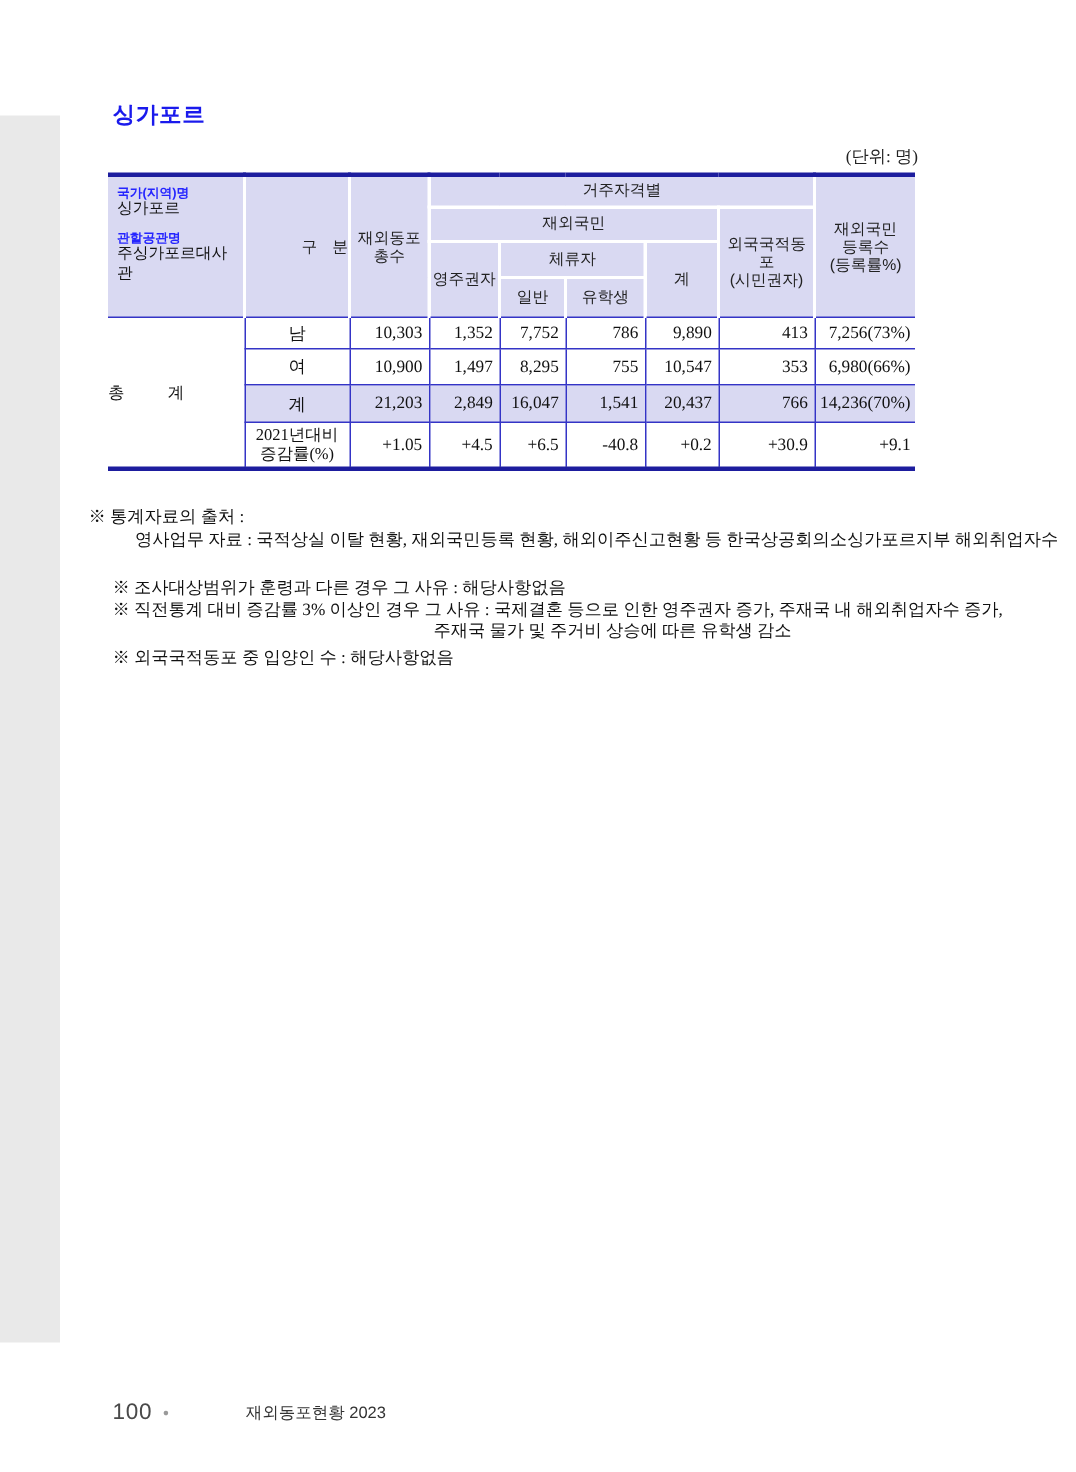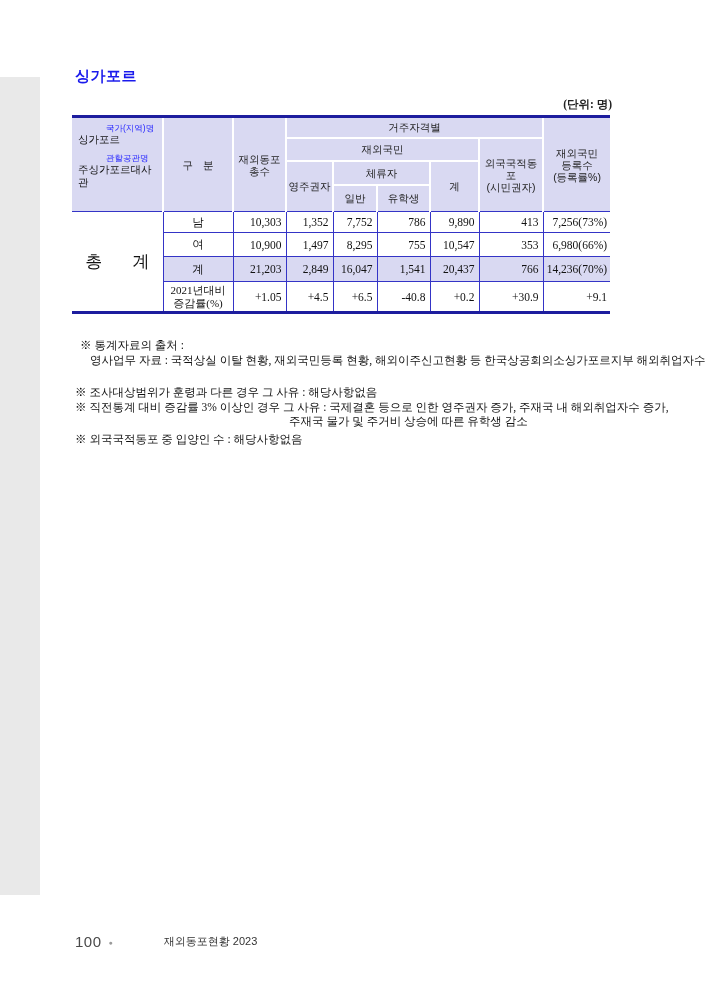--- a/index.html
+++ b/index.html
@@ -3,54 +3,54 @@
 <meta charset="utf-8">
 <style>
   html,body{margin:0;padding:0;background:#fff;}
   .page{position:relative;width:708px;height:981px;background:#ffffff;overflow:hidden;
         font-family:"Liberation Serif",serif;color:#111;}
   .left-edge{position:absolute;left:0;top:77px;width:40px;height:818px;background:#e9e9e9;}
 
   .title{position:absolute;left:75px;top:67px;font-family:"Liberation Sans",sans-serif;
          font-size:15px;font-weight:bold;color:#1a1aec;letter-spacing:.5px;}
   .unit{position:absolute;top:97px;left:440px;width:172px;text-align:right;
-        font-size:11.5px;color:#222;font-weight:bold;}
+        font-size:11.5px;color:#222;}
 
   
   .tbl-wrap{position:absolute;left:72px;top:115px;}
   table{border-collapse:collapse;table-layout:fixed;width:538px;
         border-top:3px solid #1d1d9e;border-bottom:3px solid #1d1d9e;}
   th,td{padding:0;margin:0;font-weight:normal;overflow:hidden;}
 
   .h{background:#d9d9f2;border-right:2px solid #fff;border-bottom:2px solid #fff;
      font-family:"Liberation Sans",sans-serif;font-size:10.5px;color:#222;
      text-align:center;vertical-align:middle;line-height:12px;}
   .h.lastcol{border-right:none;}
   .h.bb{border-bottom:1px solid #3434c6;}
   .pre{white-space:pre-line;}
 
   .org{text-align:left;vertical-align:top;padding:5px 4px 0 6px;}
-  .org .lab{font-family:"Liberation Sans",sans-serif;font-size:8.5px;font-weight:normal;
-            color:#2525ff;line-height:10px;margin-left:28px;}
+  .org .lab{font-family:"Liberation Sans",sans-serif;font-size:8.5px;font-weight:bold;
+            color:#2525ff;line-height:10px;}
   .org .val{font-family:"Liberation Sans",sans-serif;font-size:10.5px;color:#111;
             line-height:13px;margin-bottom:7px;}
 
   .d{border-right:1px solid #3434c6;border-bottom:1px solid #3434c6;
      font-size:11.5px;color:#111;text-align:right;padding-right:4px;vertical-align:middle;}
   .d.lastcol{border-right:none;padding-right:3px;}
   .d.nobot{border-bottom:none;}
   .d.center{text-align:center;padding-right:0;}
   .d.hl{background:#d9d9f2;}
-  .total-label{font-size:17px;word-spacing:26px;border-bottom:none;text-align:center;padding-right:0;}
-  .gubun-sp{word-spacing:7px;}
+  .total-label{font-size:11px;word-spacing:26px;border-bottom:none;text-align:left;padding-right:0;}
+  .gubun-sp{word-spacing:7px;text-align:right;}
   .small2{font-size:11px;line-height:13px;font-family:Liberation Serif, serif;}
 
   
   .fn{position:absolute;font-size:11.5px;color:#111;line-height:14px;white-space:nowrap;}
-  .fn1{left:80px;top:338px;text-align:right;}
+  .fn1{left:59px;top:338px;text-align:right;}
   .fn2{left:90px;top:353px;}
   .fn3{left:152px;top:367px;}
   .fn4{left:75px;top:385px;}
   .fn5{left:75px;top:400px;}
   .fn6{left:289px;top:414px;}
   .fn7{left:75px;top:432px;}
 
   
   .footer{position:absolute;left:75px;top:933px;display:flex;align-items:center;
           font-family:"Liberation Sans",sans-serif;}

